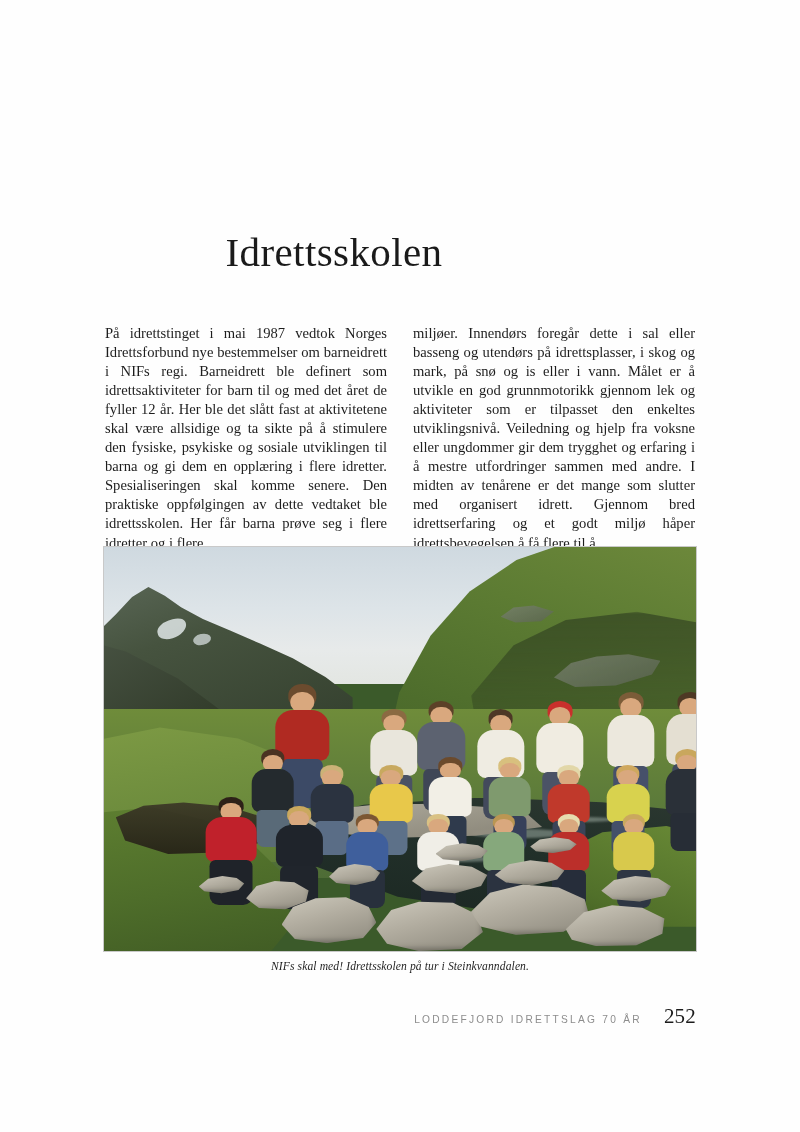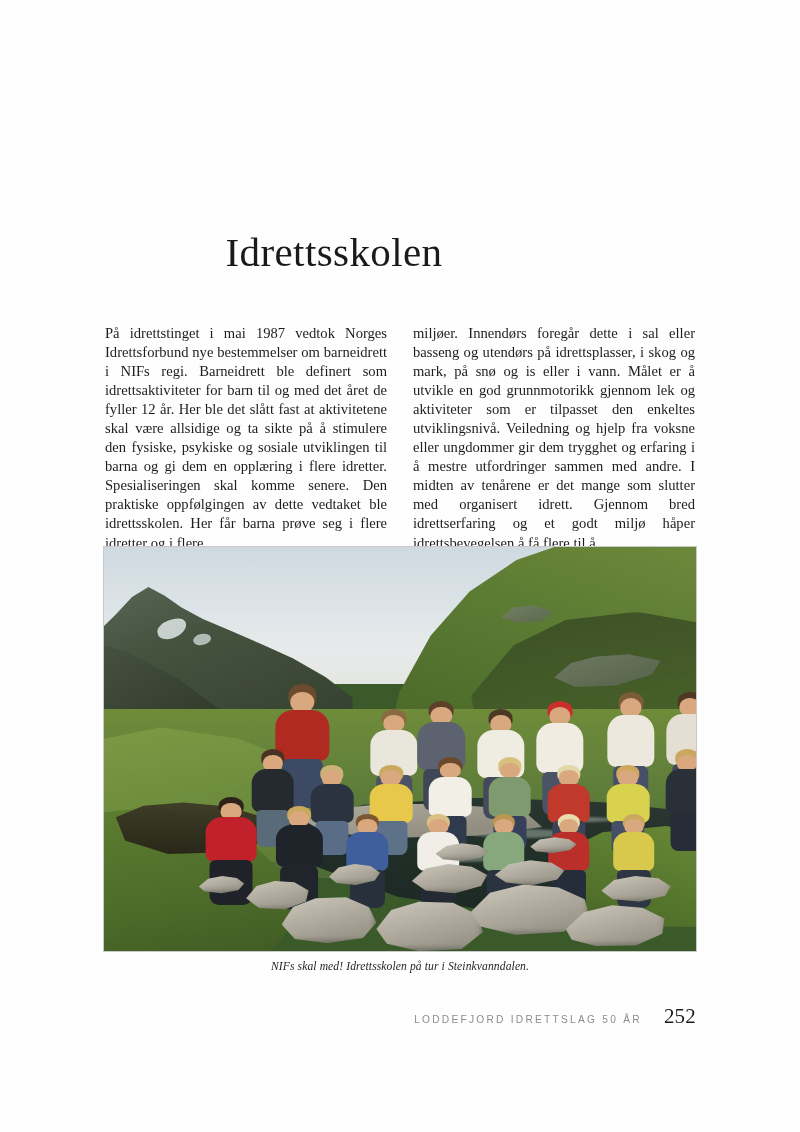--- a/index.html
+++ b/index.html
@@ -505,17 +505,17 @@
       <div class="boulder b10"></div>
       <div class="boulder b11"></div>
       <div class="boulder b12"></div>
 
     </div>
   </figure>
 
   <div class="caption">NIFs skal med! Idrettsskolen på tur i Steinkvanndalen.</div>
 
   <div class="footer">
-    <span class="footer-text">LODDEFJORD IDRETTSLAG 50 ÅR</span>
+    <span class="footer-text">LODDEFJORD IDRETTSLAG 70 ÅR</span>
     <span class="page-number">252</span>
   </div>
 
 </div>
 
 </body></html>

